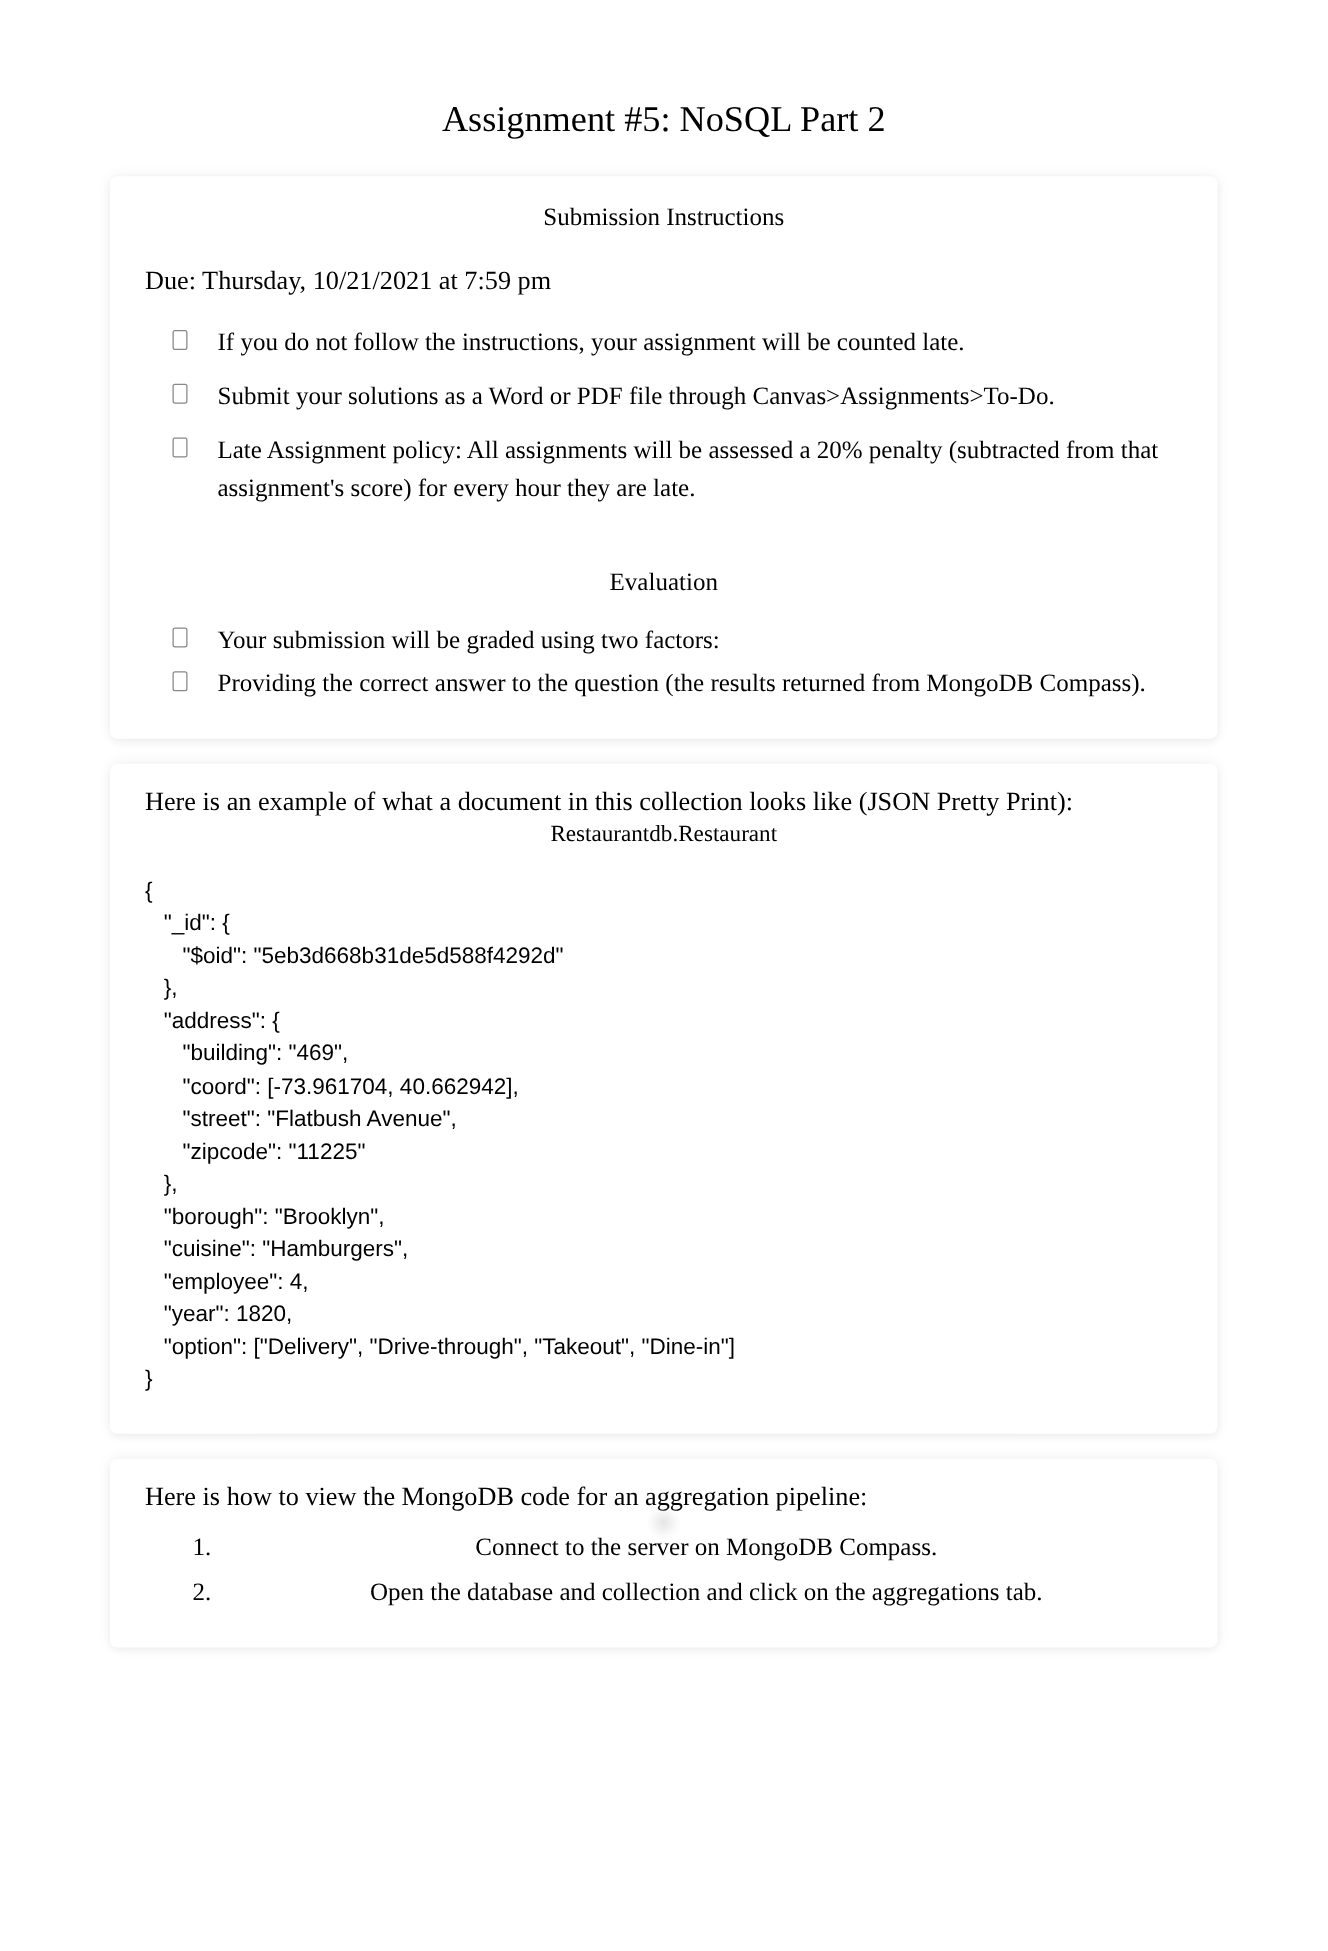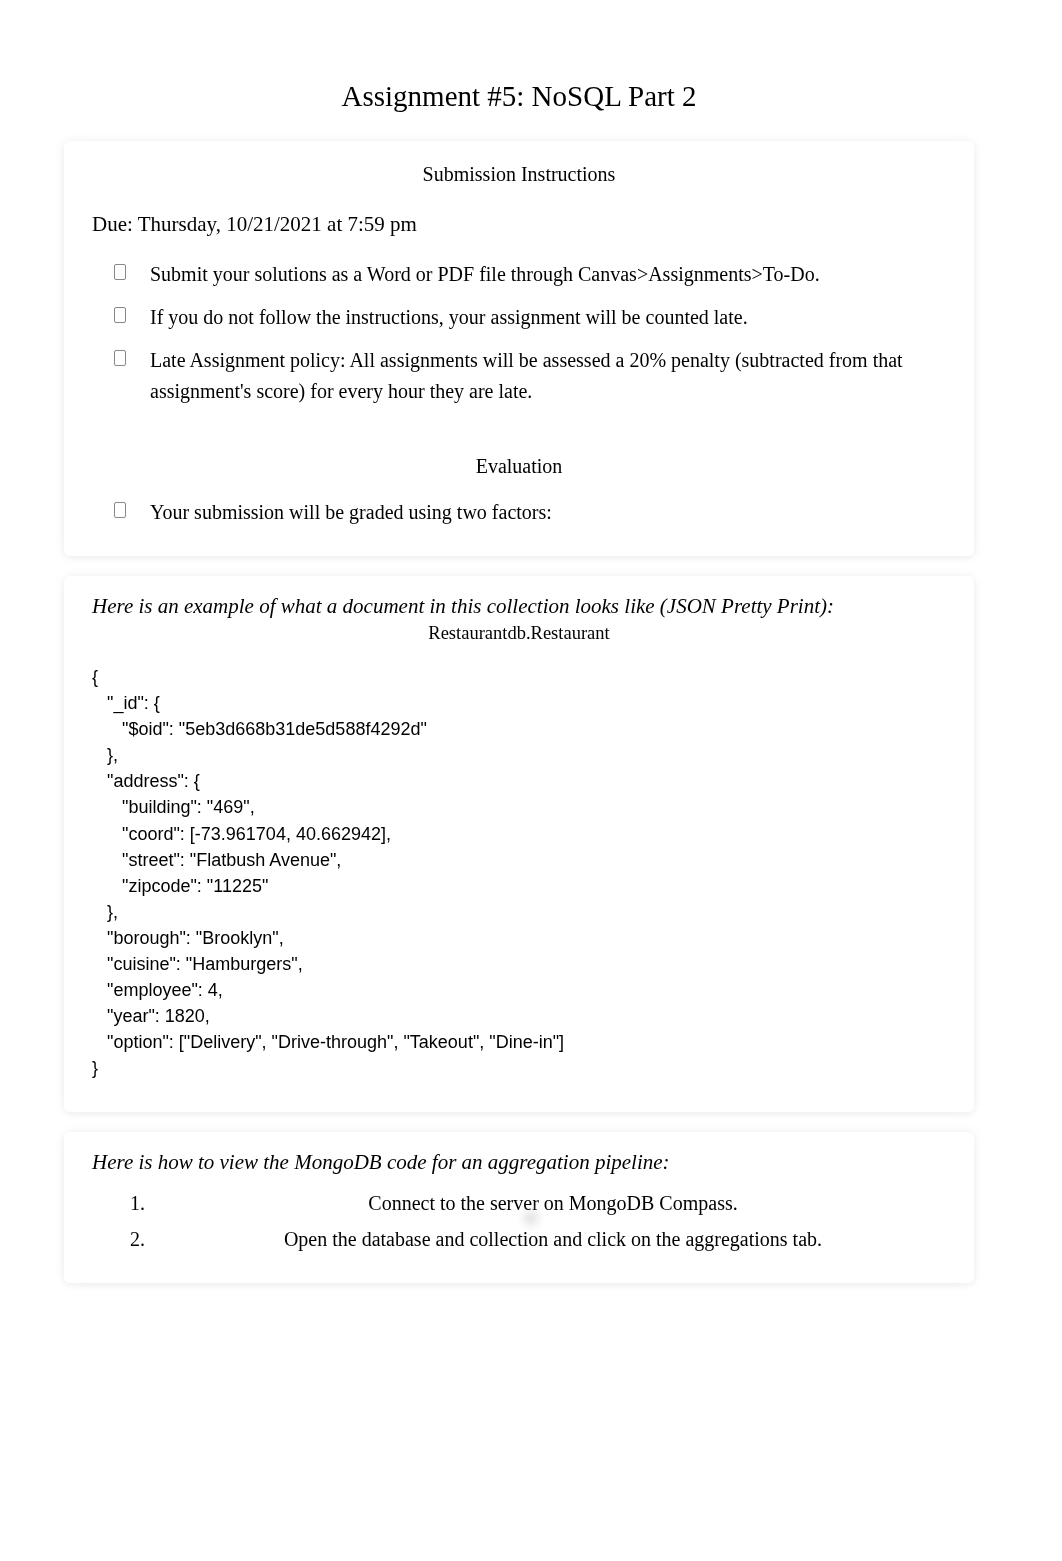--- a/index.html
+++ b/index.html
@@ -9,21 +9,21 @@
     }
     body {
       background: #ffffff;
       font-family: "Times New Roman", Times, serif;
       width: 1062px;
       height: 1561px;
       position: relative;
       color: #000;
     }
     .page-container {
-      padding: 80px 60px 0 36px;
+      padding: 80px 60px 0 60px;
     }
     .title {
       text-align: center;
       font-size: 29px;
       font-weight: normal;
       margin-bottom: 28px;
     }
     .card {
       background: #ffffff;
       border-radius: 6px;
@@ -67,21 +67,20 @@
       border: 1px solid #888;
       border-radius: 2px;
       background: #fff;
     }
     ul.bullet-list.tight li {
       margin-bottom: 4px;
     }
     .intro-line {
       font-size: 21px;
       margin-bottom: 4px;
-      font-style: italic;
     }
     .sub-line {
       font-size: 18.5px;
       margin-bottom: 20px;
       text-align: center;
     }
     pre.json {
       font-family: Arial, Helvetica, sans-serif;
       font-size: 18px;
       line-height: 1.45;
@@ -114,28 +113,29 @@
 <body>
 
 <div class="page-container">
 
   <h1 class="title">Assignment #5: NoSQL Part 2</h1>
 
   <div class="card">
     <div class="section-heading">Submission Instructions</div>
     <div class="due-line">Due: Thursday, 10/21/2021 at 7:59 pm</div>
     <ul class="bullet-list">
+      <li>If you do not follow the instructions, your assignment will be counted late.</li>
       <li>Submit your solutions as a Word or PDF file through Canvas&gt;Assignments&gt;To-Do.</li>
-      <li>If you do not follow the instructions, your assignment will be counted late.</li>
       <li>Late Assignment policy: All assignments will be assessed a 20% penalty (subtracted from that assignment's score) for every hour they are late.</li>
     </ul>
 
     <div class="section-heading mid">Evaluation</div>
     <ul class="bullet-list tight">
       <li>Your submission will be graded using two factors:</li>
+      <li>Providing the correct answer   to the question (the results returned from MongoDB Compass).</li>
     </ul>
   </div>
 
   <div class="card">
     <div class="intro-line">Here is an example of what a document in this collection looks like (JSON Pretty Print):</div>
     <div class="sub-line">Restaurantdb.Restaurant</div>
     <pre class="json">{
    "_id": {
       "$oid": "5eb3d668b31de5d588f4292d"
    },

